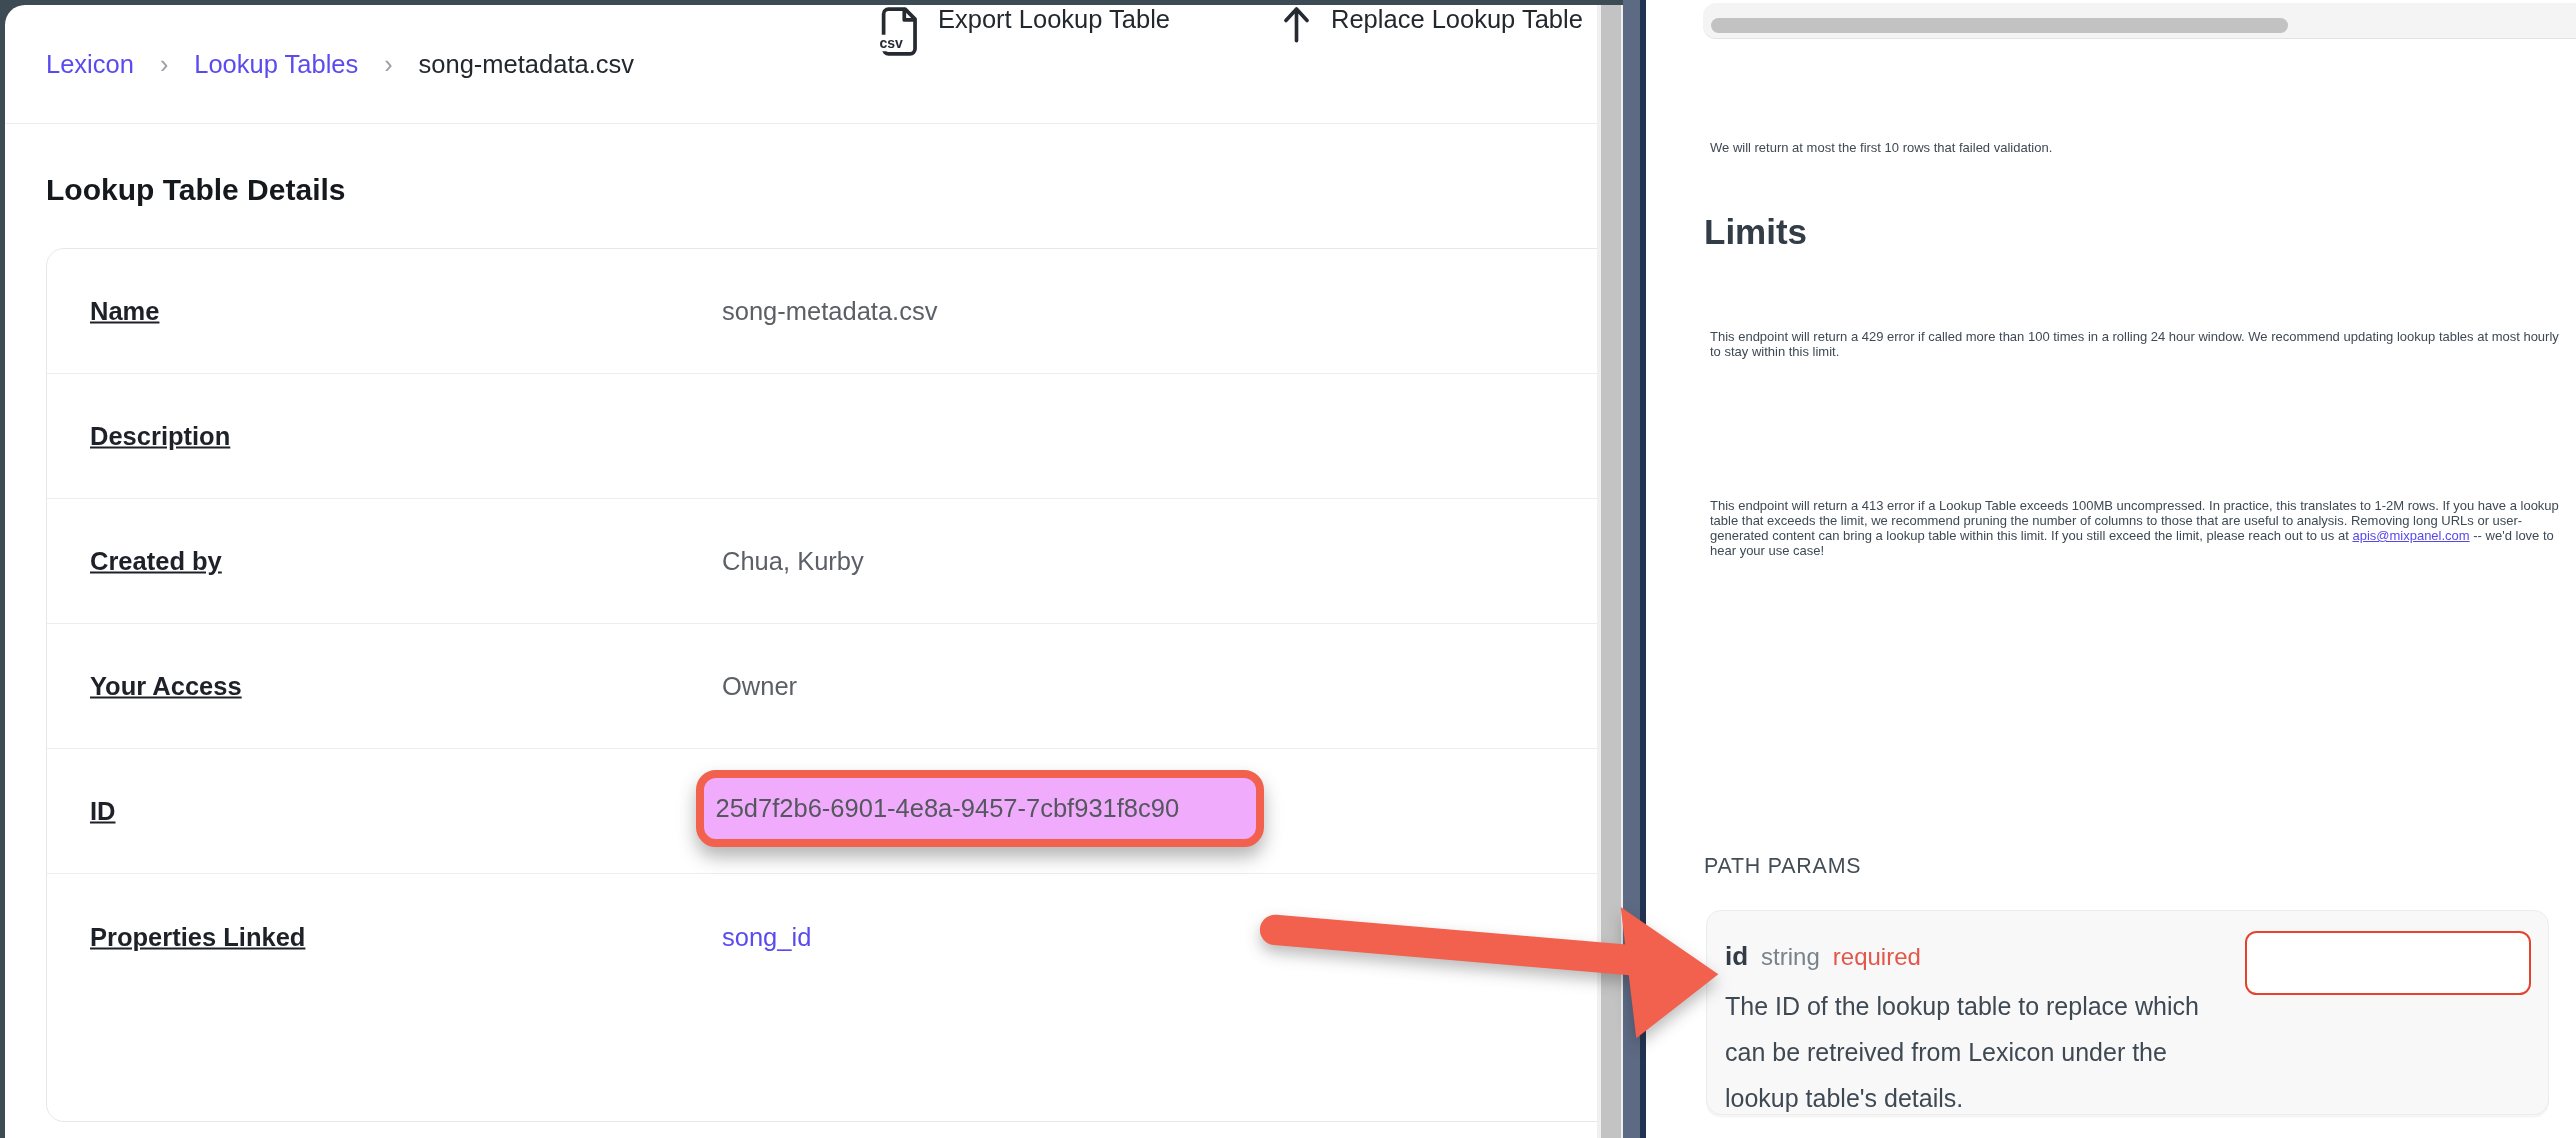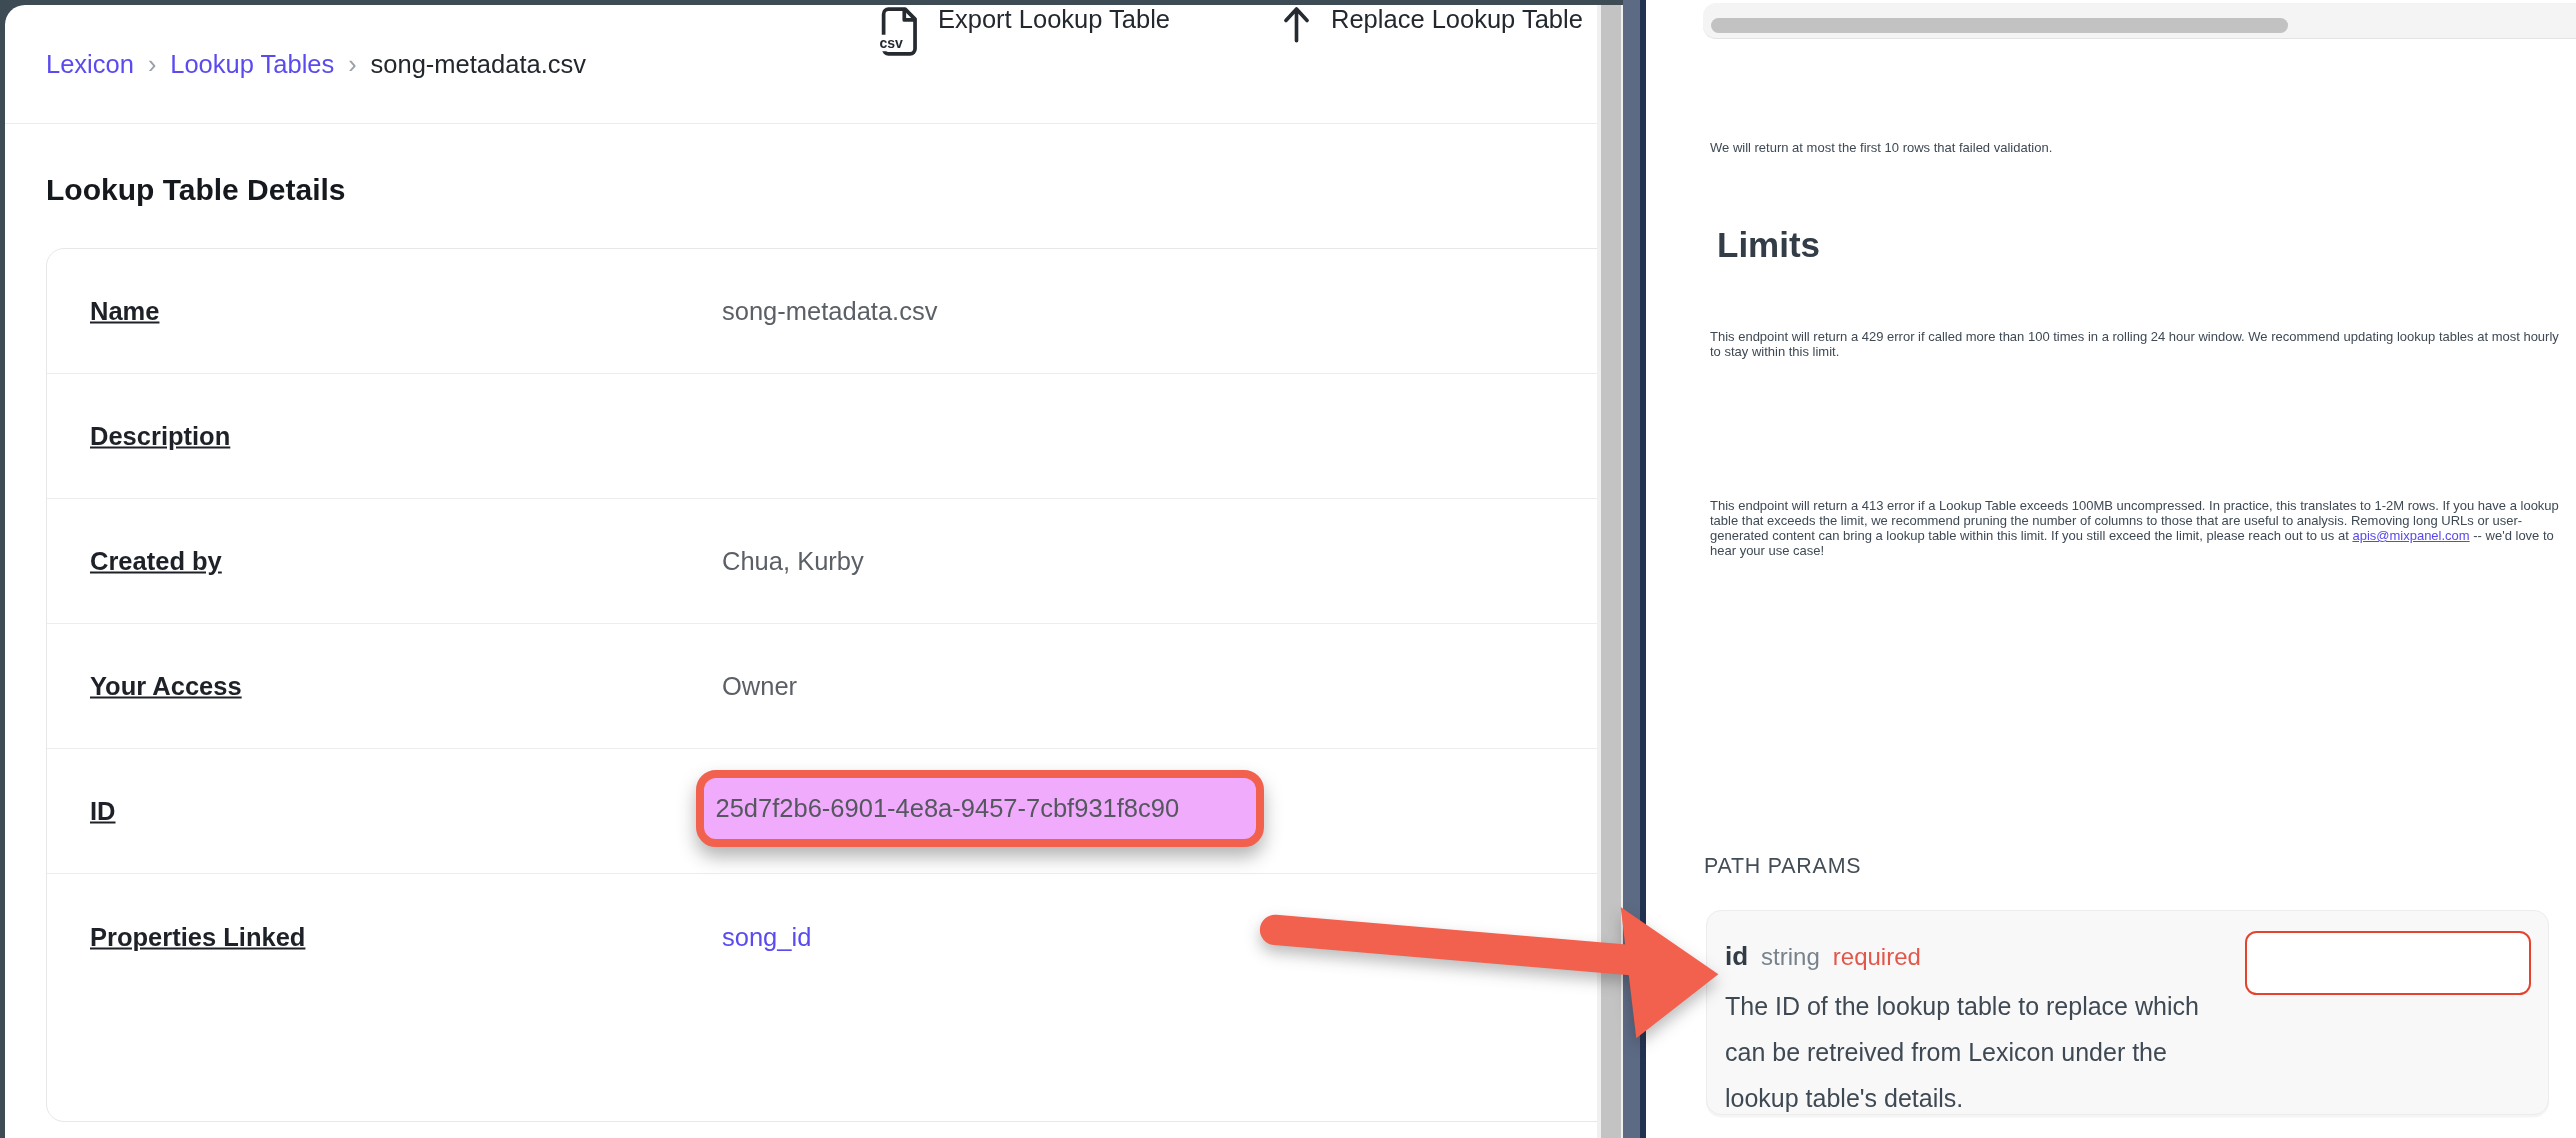--- a/index.html
+++ b/index.html
@@ -8,21 +8,21 @@
     background:#3d4b54;
     font-family:"Liberation Sans",sans-serif;
     -webkit-font-smoothing:antialiased;
   }
   
   .left-window{
     position:absolute;left:5px;top:5px;width:1592px;height:1134px;
     background:#ffffff;border-radius:20px 0 0 0;overflow:hidden;
   }
   .app-header{position:relative;height:118px;border-bottom:1.6px solid #ececec;}
-  .breadcrumb{position:absolute;left:41px;top:0;height:118px;display:flex;align-items:center;gap:14px;font-size:25.5px;}
+  .breadcrumb{position:absolute;left:41px;top:0;height:118px;display:flex;align-items:center;gap:26px;font-size:25.5px;}
   .crumb-link{color:#5a4bf0;cursor:pointer;}
   .crumb-sep{color:#9aa0a8;font-size:25px;}
   .crumb-current{color:#23272e;}
   .hdr-btn{position:absolute;top:0;height:118px;display:flex;align-items:flex-start;gap:18px;font-size:25.5px;color:#23272e;cursor:pointer;white-space:nowrap;}
   .btn-export{left:872px;}
   .btn-replace{left:1275px;}
   .page-title{position:absolute;left:41px;top:168px;font-size:30px;font-weight:700;color:#15181d;text-align:center;}
   .details-card{
     position:absolute;left:41px;top:243px;width:1569px;height:874px;
     border:1.6px solid #e7e7e7;border-radius:18px;box-sizing:border-box;background:#fff;
@@ -46,21 +46,21 @@
   .gutter-navy{position:absolute;left:1640px;top:0;width:5.8px;height:1139px;background:#223251;}
   
   .right-window{position:absolute;left:1646px;top:0;width:930px;height:1139px;background:#ffffff;overflow:hidden;}
   .h-scroll{
     position:absolute;left:57px;top:3.3px;width:873px;height:36px;background:#f4f4f4;
     border-radius:13px 0 0 13px;border-bottom:1.6px solid #e3e3e3;box-sizing:border-box;
   }
   .h-thumb{position:absolute;left:8.2px;top:15px;width:577px;height:15px;border-radius:7.4px;background:#c2c2c2;}
   .doc{position:absolute;left:64px;width:851px;color:#3e4954;margin-top:40px;}
   .doc-intro{top:100px;}
-  .doc-h2{position:absolute;left:58px;top:212px;margin:13px;font-size:35px;font-weight:700;color:#333d47;}
+  .doc-h2{position:absolute;left:58px;top:212px;margin:0;font-size:35px;font-weight:700;color:#333d47;}
   .doc-p429{top:289px;}
   .doc-p413{top:458px;}
   .doc-link{color:#5847eb;text-decoration:underline;cursor:pointer;}
   .path-params{position:absolute;left:58px;top:854px;font-size:21.4px;letter-spacing:0.8px;color:#434d56;font-weight:500;}
   .params-box{
     position:absolute;left:60px;top:910px;width:843px;height:205px;box-sizing:border-box;
     background:#f8f8f8;border:1.6px solid #ececec;border-radius:15px;
     box-shadow:0 2.5px 0 rgba(0,0,0,.04);
   }
   .param-head{position:absolute;left:18px;top:30px;display:flex;align-items:baseline;gap:13px;white-space:nowrap;}

